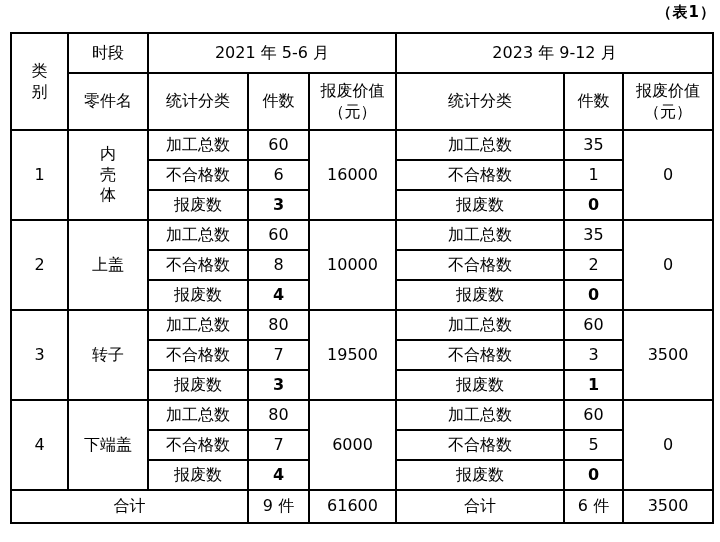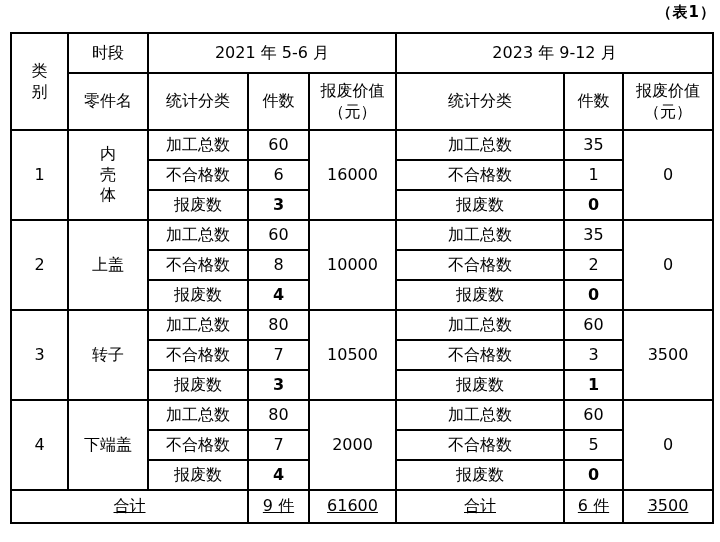--- a/index.html
+++ b/index.html
@@ -19,21 +19,21 @@
   }
   table.grid td {
     border: 2px solid #000000;
     text-align: center; vertical-align: middle;
     font-size: 16px; line-height: 1.3;
     padding: 0 2px; overflow: hidden;
   }
   tr.r-h1 td { height: 38px; }
   tr.r-h2 td { height: 55px; }
   tr.sub  td { height: 28px; }
-  tr.r-total td { height: 31px; text-decoration: underline; }
+  tr.r-total td { height: 31px; }
   td.pre { white-space: pre-line; }
   td.b { font-weight: bold; }
 </style>
 </head>
 <body>
 
 <div class="page">
   <div class="caption">（表1）</div>
 
   <table class="grid">
@@ -113,21 +113,21 @@
         <td class="b">4</td>
         <td>报废数</td>
         <td class="b">0</td>
       </tr>
 
       <tr class="sub">
         <td rowspan="3">3</td>
         <td rowspan="3">转子</td>
         <td>加工总数</td>
         <td>80</td>
-        <td rowspan="3">10500</td>
+        <td rowspan="3">19500</td>
         <td>加工总数</td>
         <td>60</td>
         <td rowspan="3">3500</td>
       </tr>
       <tr class="sub">
         <td>不合格数</td>
         <td>7</td>
         <td>不合格数</td>
         <td>3</td>
       </tr>
@@ -136,21 +136,21 @@
         <td class="b">3</td>
         <td>报废数</td>
         <td class="b">1</td>
       </tr>
 
       <tr class="sub">
         <td rowspan="3">4</td>
         <td rowspan="3">下端盖</td>
         <td>加工总数</td>
         <td>80</td>
-        <td rowspan="3">2000</td>
+        <td rowspan="3">6000</td>
         <td>加工总数</td>
         <td>60</td>
         <td rowspan="3">0</td>
       </tr>
       <tr class="sub">
         <td>不合格数</td>
         <td>7</td>
         <td>不合格数</td>
         <td>5</td>
       </tr>

